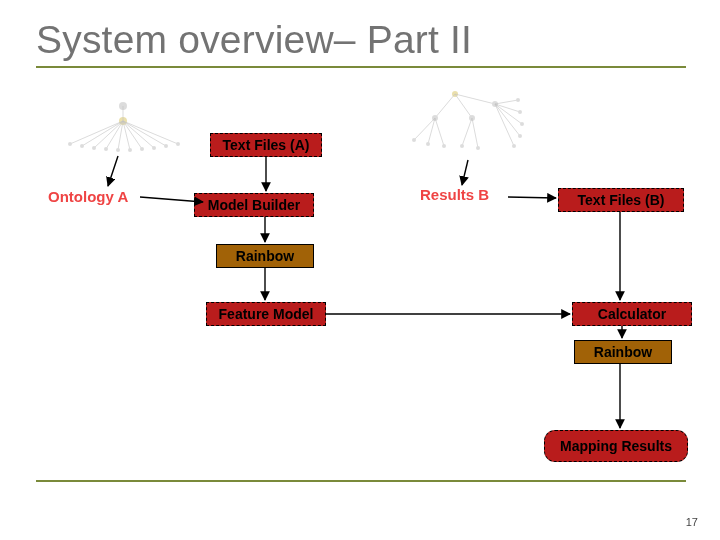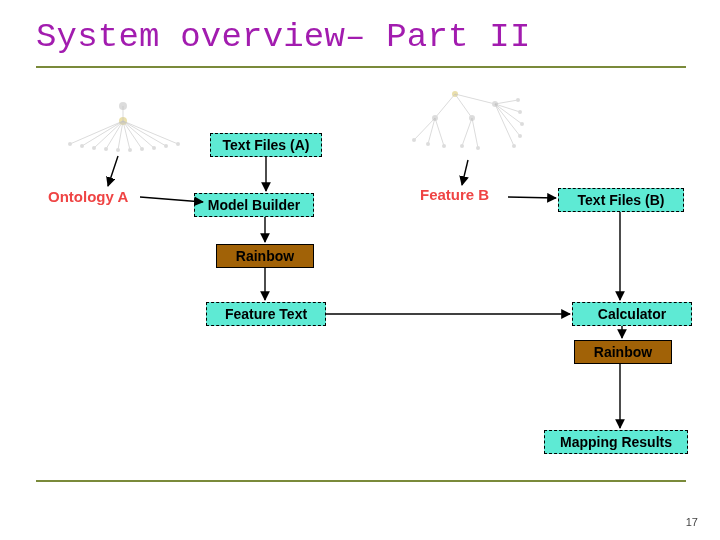--- a/index.html
+++ b/index.html
@@ -13,23 +13,23 @@
     overflow: hidden;
   }
   .slide {
     position: absolute;
     inset: 0;
   }
   .title {
     position: absolute;
     left: 36px;
     top: 18px;
-    font-family: Liberation Mono, monospace;
-    font-size: 34px;
-    color: #a21caf;
+    font-family: Liberation Sans, sans-serif;
+    font-size: 39px;
+    color: #737373;
     letter-spacing: 0.2px;
   }
   .underline {
     position: absolute;
     left: 36px;
     top: 66px;
     width: 650px;
     height: 2px;
     background: #7a8a3a;
   }
@@ -44,21 +44,21 @@
   .pagenum {
     position: absolute;
     right: 22px;
     bottom: 12px;
     font-size: 11px;
     color: #444;
   }
   .box {
     position: absolute;
     border: 1px dashed #000;
-    background: #5eead4;
+    background: #b91c1c;
     font-weight: bold;
     font-size: 14px;
     color: #000;
     display: flex;
     align-items: center;
     justify-content: center;
     padding: 2px 6px;
     white-space: nowrap;
     text-align: center;
   }
@@ -150,31 +150,31 @@
       <circle cx="120" cy="32" r="2"></circle>
     <line x1="95" y1="24" x2="122" y2="44"></line>
       <circle cx="122" cy="44" r="2"></circle>
     <line x1="95" y1="24" x2="120" y2="56"></line>
       <circle cx="120" cy="56" r="2"></circle>
     <line x1="95" y1="24" x2="114" y2="66"></line>
       <circle cx="114" cy="66" r="2"></circle>
   </svg>
 
   <div class="label" style="left:48px; top:188px;">Ontology A</div>
-  <div class="label" style="left:420px; top:186px;">Feature B</div>
+  <div class="label" style="left:420px; top:186px;">Results B</div>
 
   <div class="box" style="left:210px; top:133px; width:112px; height:24px;">Text Files (A)</div>
   <div class="box" style="left:194px; top:193px; width:120px; height:24px;">Model Builder</div>
   <div class="box solid" style="left:216px; top:244px; width:98px; height:24px;">Rainbow</div>
-  <div class="box" style="left:206px; top:302px; width:120px; height:24px;">Feature Text</div>
+  <div class="box" style="left:206px; top:302px; width:120px; height:24px;">Feature Model</div>
 
   <div class="box" style="left:558px; top:188px; width:126px; height:24px;">Text Files (B)</div>
   <div class="box" style="left:572px; top:302px; width:120px; height:24px;">Calculator</div>
   <div class="box solid" style="left:574px; top:340px; width:98px; height:24px;">Rainbow</div>
-  <div class="box" style="left:544px; top:430px; width:144px; height:24px;">Mapping Results</div>
+  <div class="box" style="left:544px; top:430px; width:144px; height:32px;border-radius:11px;">Mapping Results</div>
 
   <svg class="arrows">
     <defs>
       <marker id="ah" viewBox="0 0 10 10" refX="9" refY="5" markerWidth="7" markerHeight="7" orient="auto-start-reverse">
         <path d="M 0 0 L 10 5 L 0 10 z" fill="#000"></path>
       </marker>
     </defs>
 
     <line x1="118" y1="156" x2="108" y2="186" stroke="#000" stroke-width="1.4" marker-end="url(#ah)"></line>
 

